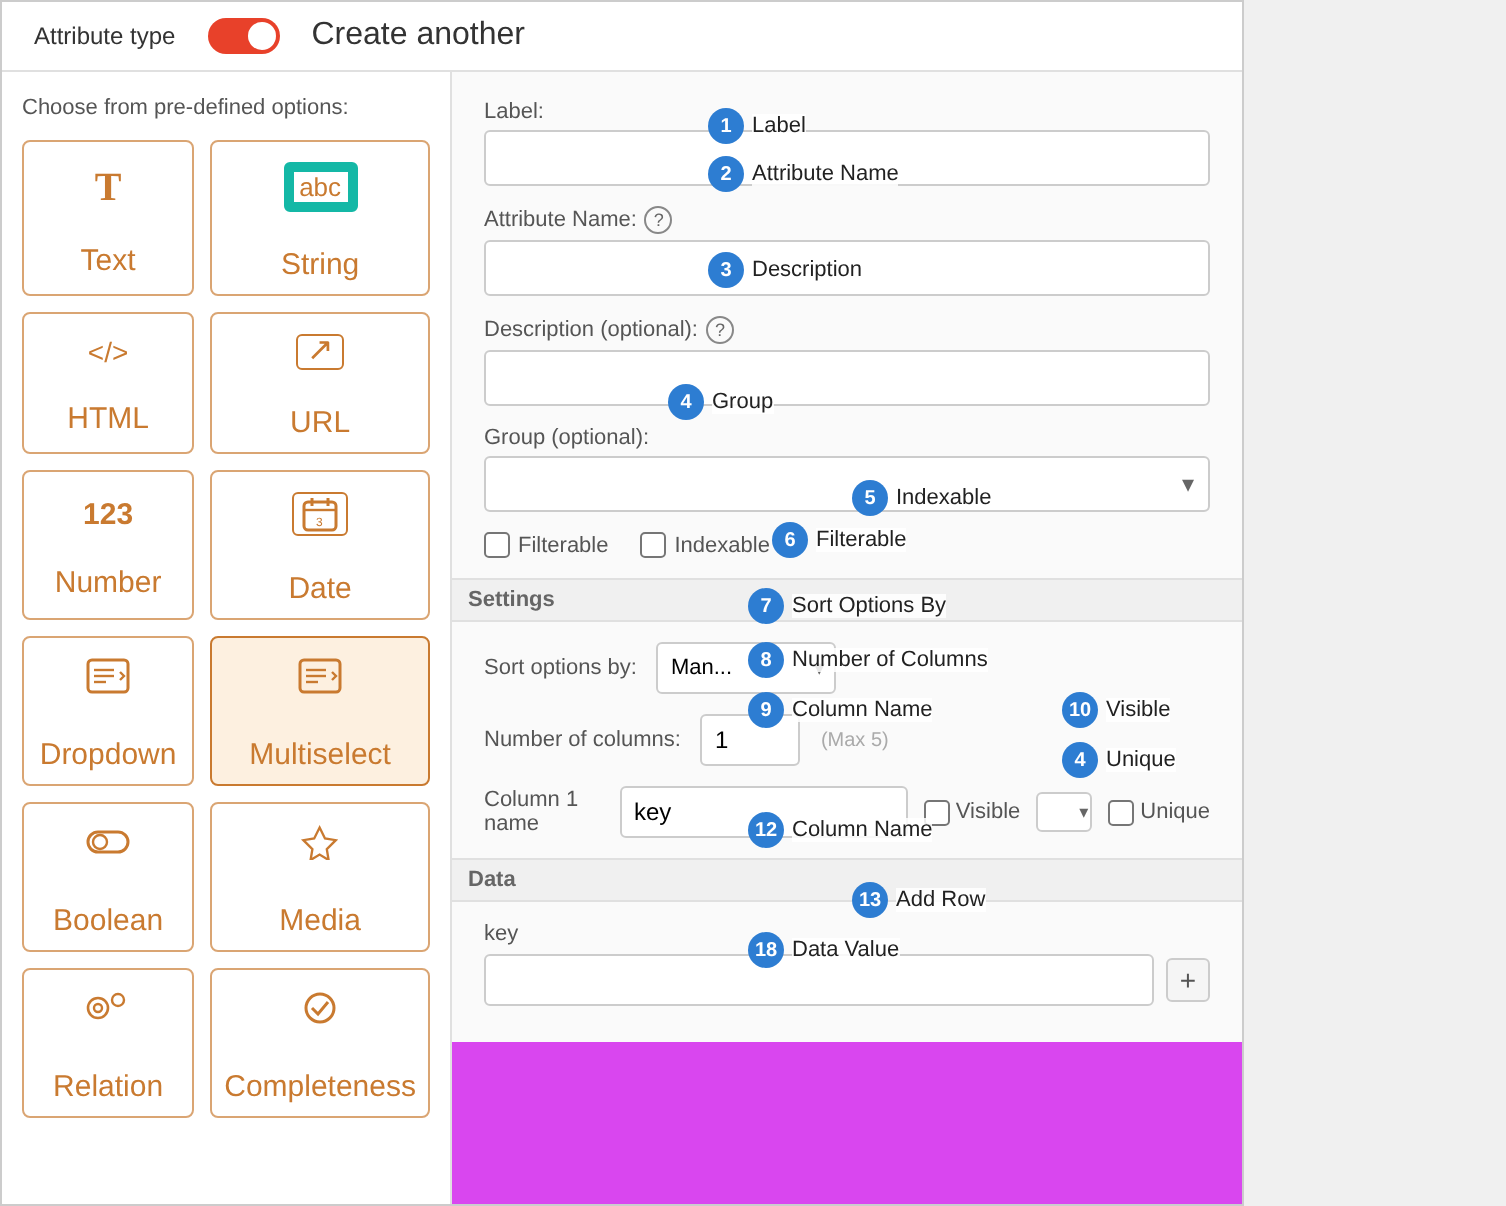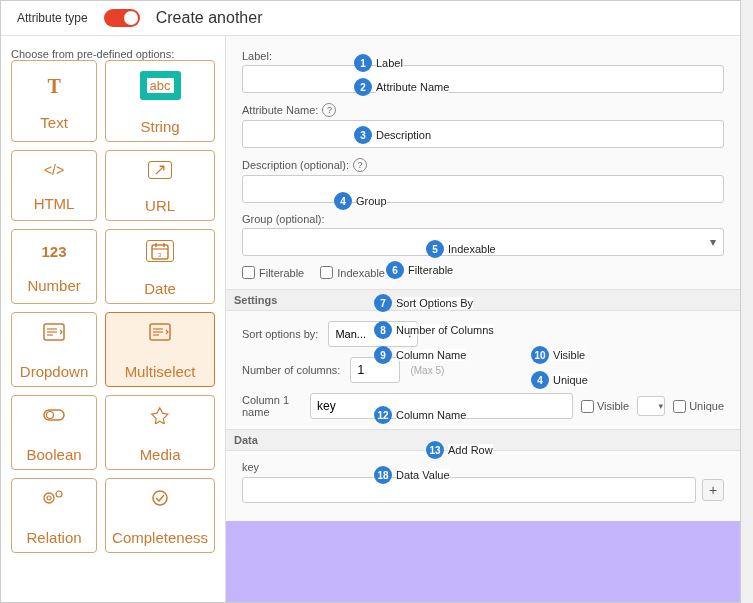--- a/index.html
+++ b/index.html
@@ -7,24 +7,24 @@
       font-family: Arial, sans-serif;
       font-size: 12px;
       background: #f0f0f0;
       width: 753px;
       height: 603px;
       overflow: hidden;
     }
     .main-container {
       display: flex;
       flex-direction: column;
-      width: 741px;
+      width: 622px;
       height: 603px;
       border: 1px solid #ccc;
-      background: #c4b5fd;
+      background: #d946ef;
     }
     .top-bar {
       display: flex;
       align-items: center;
       padding: 8px 16px;
       background: #fff;
       border-bottom: 1px solid #e0e0e0;
       gap: 16px;
     }
     .top-bar-label {
@@ -63,20 +63,21 @@
     .left-panel {
       width: 225px;
       border-right: 1px solid #e0e0e0;
       padding: 12px 10px;
       background: #fff;
       overflow-y: auto;
     }
     .left-panel-title {
       font-size: 11px;
       color: #555;
+      margin-bottom: 10px;
     }
     .type-grid {
       display: grid;
       grid-template-columns: 1fr 1fr;
       gap: 8px;
     }
     .type-item {
       display: flex;
       flex-direction: column;
       align-items: center;
@@ -408,21 +409,21 @@
     <div class="left-panel">
       <div class="left-panel-title">Choose from pre-defined options:</div>
       <div class="type-grid">
 
         <div class="type-item">
           <div class="type-icon" style="font-family:serif;font-weight:bold;font-size:20px;">T</div>
           <div class="type-label">Text</div>
         </div>
 
         <div class="type-item">
-          <div class="type-icon" style="font-size:13px;border:7px solid #14b8a6;padding:1px 3px;border-radius:3px;text-align:center;">abc</div>
+          <div class="type-icon" style="font-size:13px;border:5px solid #14b8a6;padding:1px 3px;border-radius:3px;text-align:center;">abc</div>
           <div class="type-label">String</div>
         </div>
 
         <div class="type-item">
           <div class="type-icon" style="font-size:14px;">&lt;/&gt;</div>
           <div class="type-label">HTML</div>
         </div>
 
         <div class="type-item">
           <div class="type-icon" style="font-size:16px;border:1px solid #c97a30;padding:0 4px;border-radius:3px;">↗</div>

